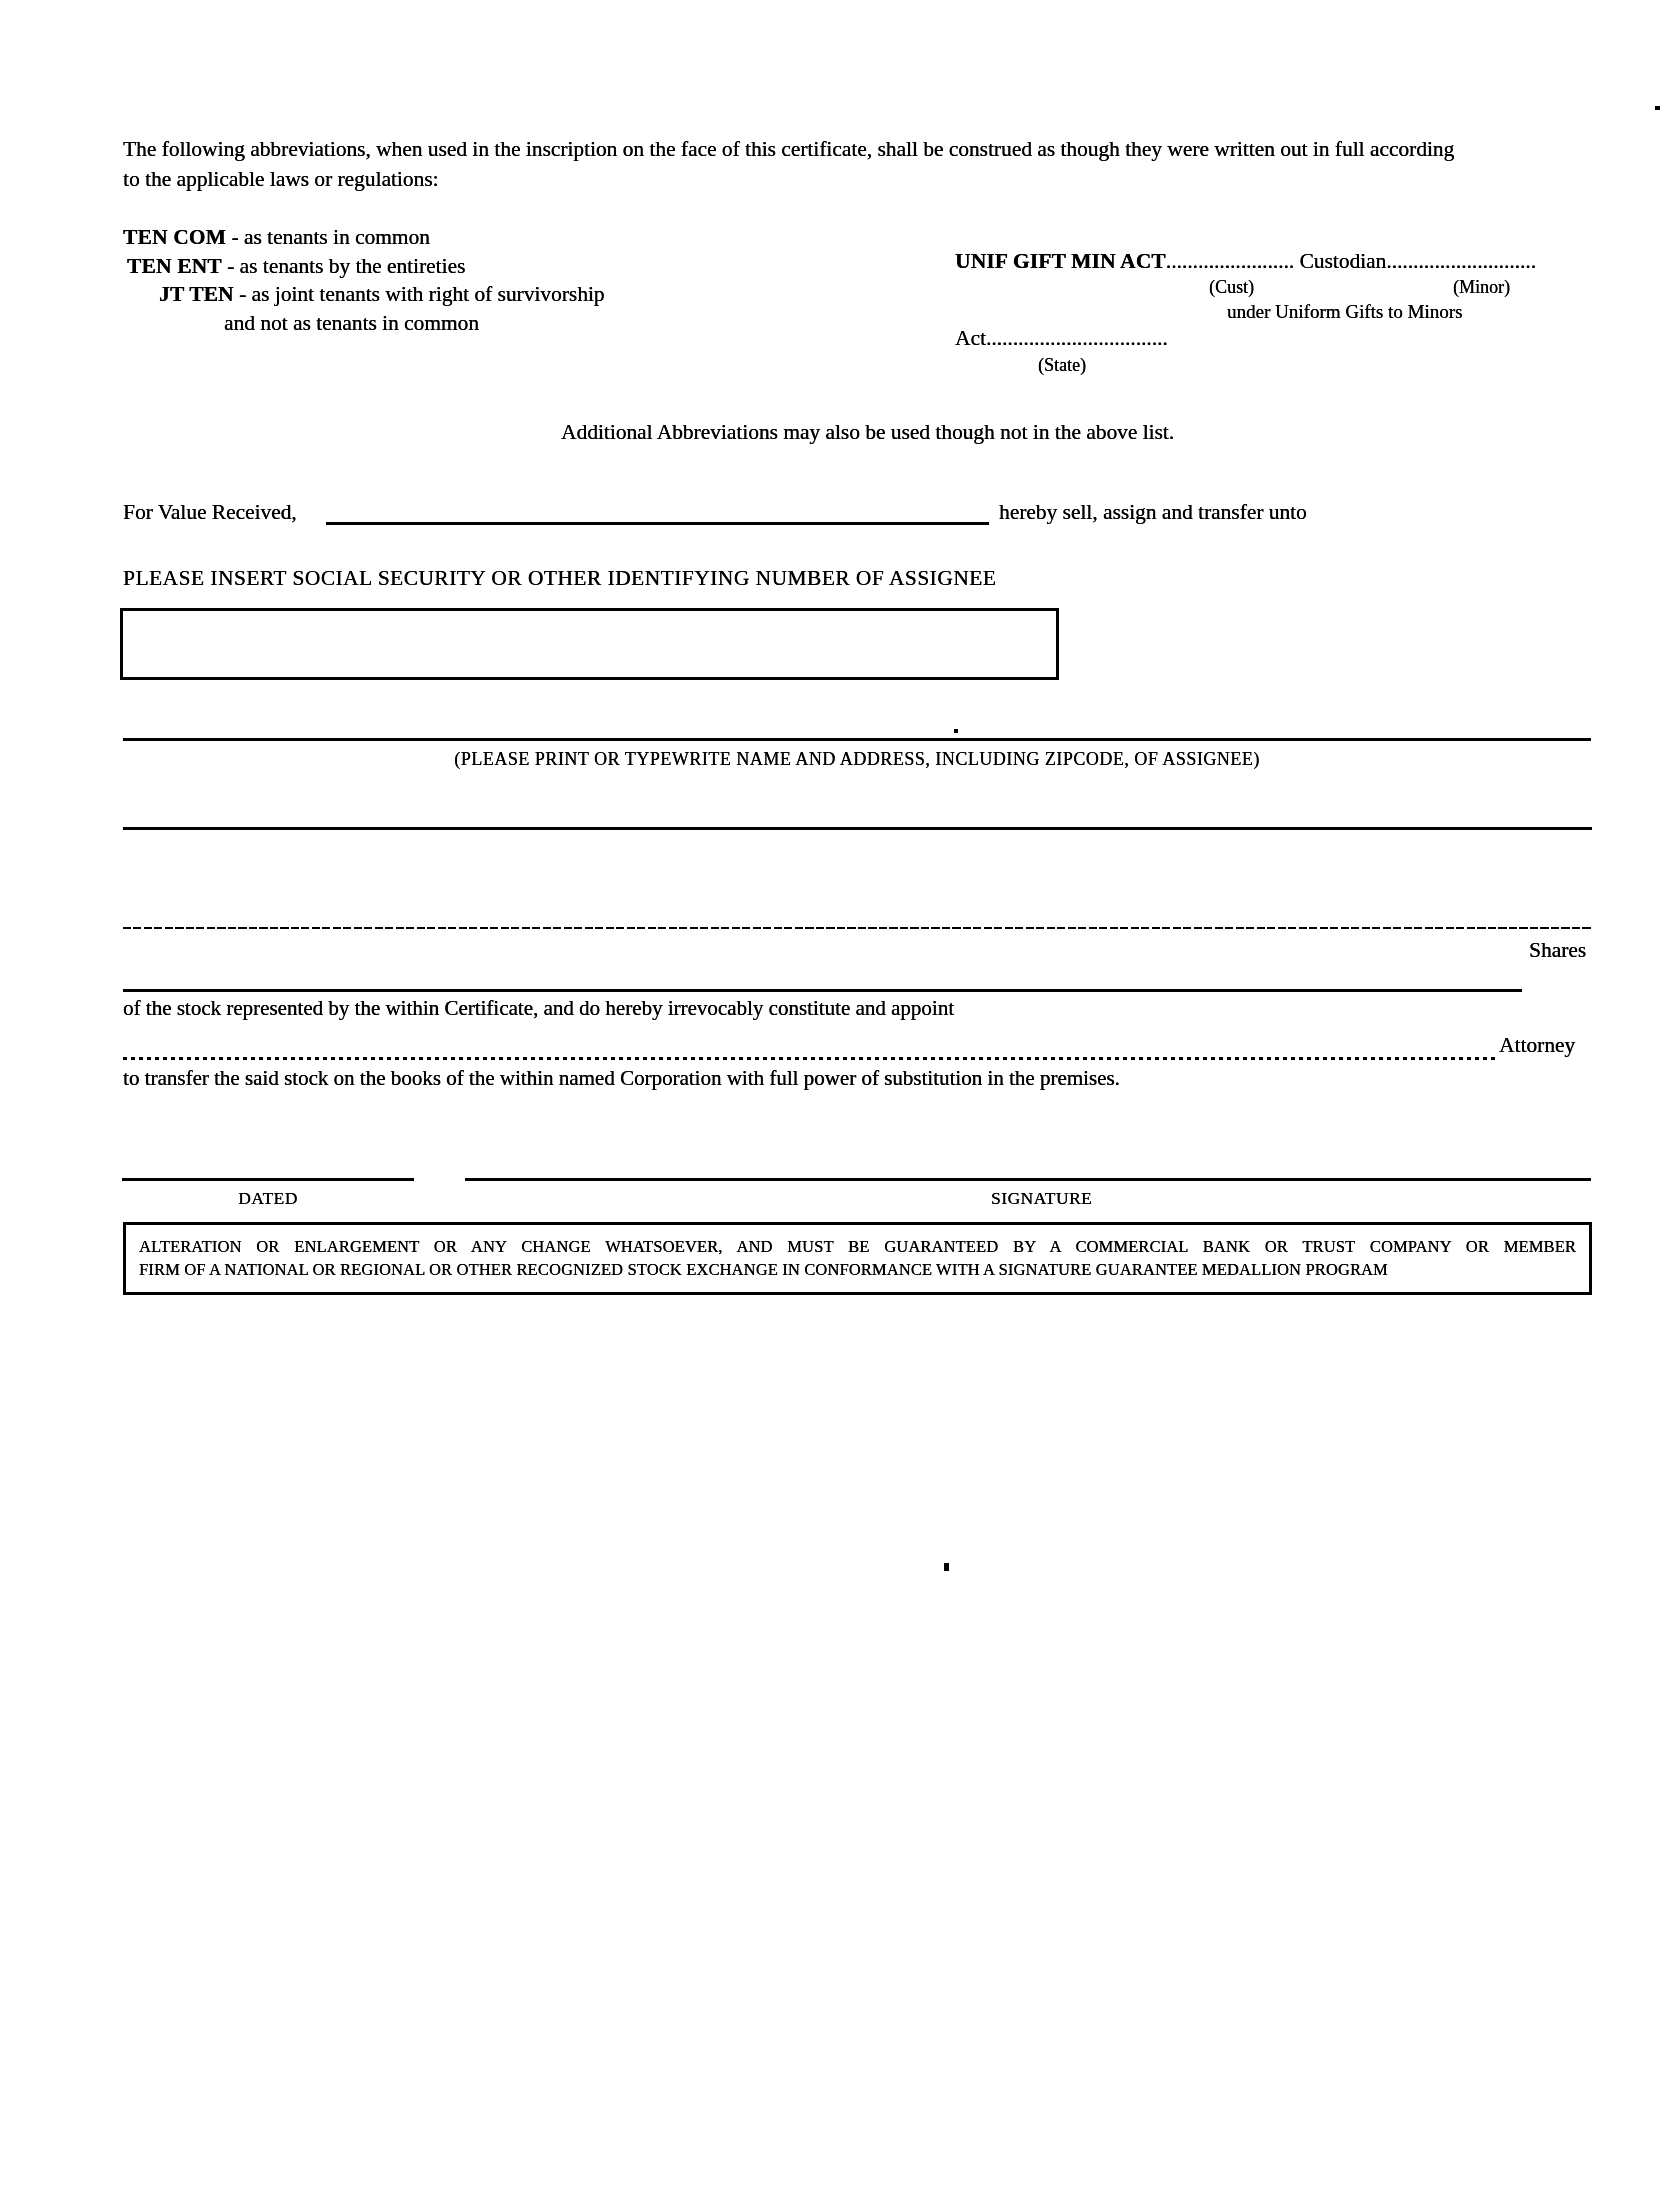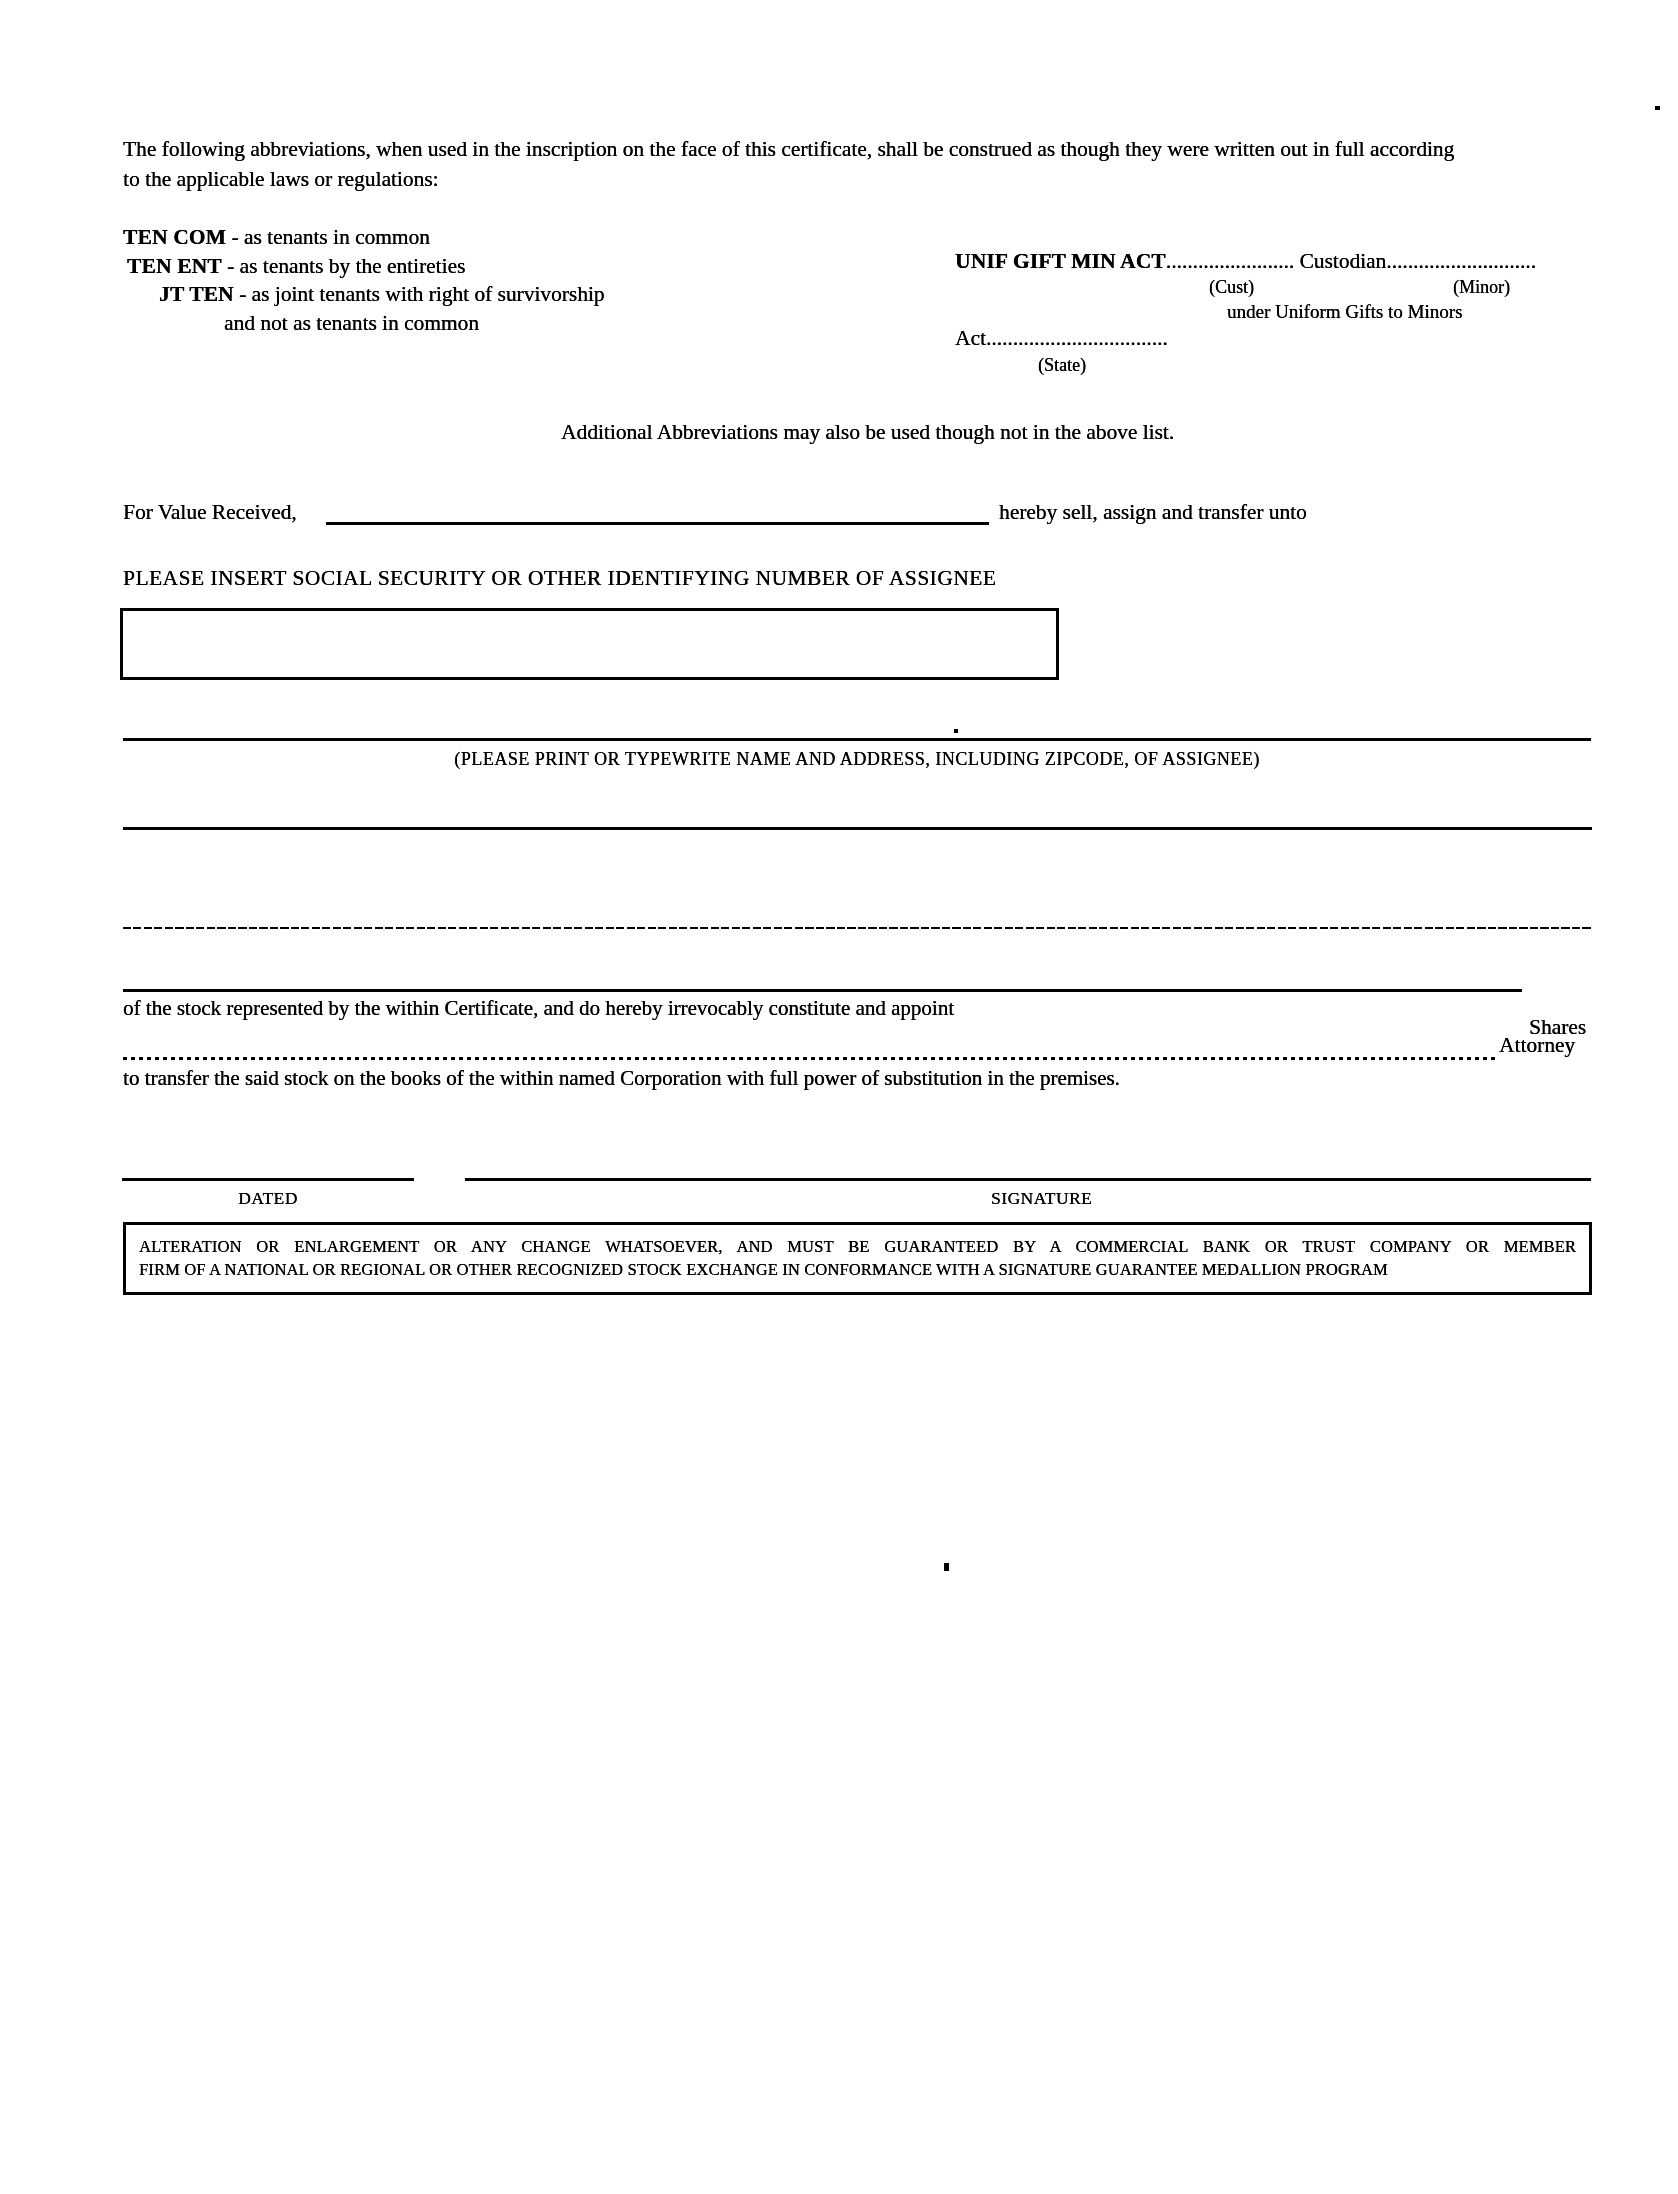--- a/index.html
+++ b/index.html
@@ -83,21 +83,21 @@
 <div class="abs ssn-box" style="left:120px; top:608px; width:939px; height:72px;"></div>
 
 <div class="abs rule" style="left:123px; top:738px; width:1468px; height:3px;"></div>
 <div class="speck" style="left:954px; top:729px; width:4px; height:4px;"></div>
 <div class="abs ink caps center" style="left:123px; top:749px; width:1468px; font-size:18px;">(PLEASE PRINT OR TYPEWRITE NAME AND ADDRESS, INCLUDING ZIPCODE, OF ASSIGNEE)</div>
 
 <div class="abs rule" style="left:123px; top:827px; width:1469px; height:3px;"></div>
 <div class="abs rule-dashed" style="left:123px; top:927px; width:1469px; height:2px;"></div>
 
 <div class="abs rule" style="left:123px; top:989px; width:1399px; height:3px;"></div>
-<div class="abs ink body-txt" style="left:1529px; top:1012px;">Shares</div>
+<div class="abs ink body-txt" style="left:1529px; top:935px;">Shares</div>
 <div class="abs ink" style="left:123px; top:996px; font-size:21px; white-space:nowrap;">of the stock represented by the within Certificate, and do hereby irrevocably constitute and appoint</div>
 
 <div class="abs rule-dotted" style="left:123px; top:1057px; width:1372px; height:2.5px;"></div>
 <div class="abs ink body-txt" style="left:1499px; top:1030px;">Attorney</div>
 <div class="abs ink" style="left:123px; top:1066px; font-size:21px; white-space:nowrap;text-align:right;">to transfer the said stock on the books of the within named Corporation with full power of substitution in the premises.</div>
 
 <div class="abs rule" style="left:122px; top:1178px; width:292px; height:3px;"></div>
 <div class="abs ink caps center" style="left:122px; top:1188px; width:292px; font-size:17.4px;">DATED</div>
 <div class="abs rule" style="left:465px; top:1178px; width:1126px; height:3px;"></div>
 <div class="abs ink caps" style="left:991px; top:1188px; font-size:17.4px;">SIGNATURE</div>

